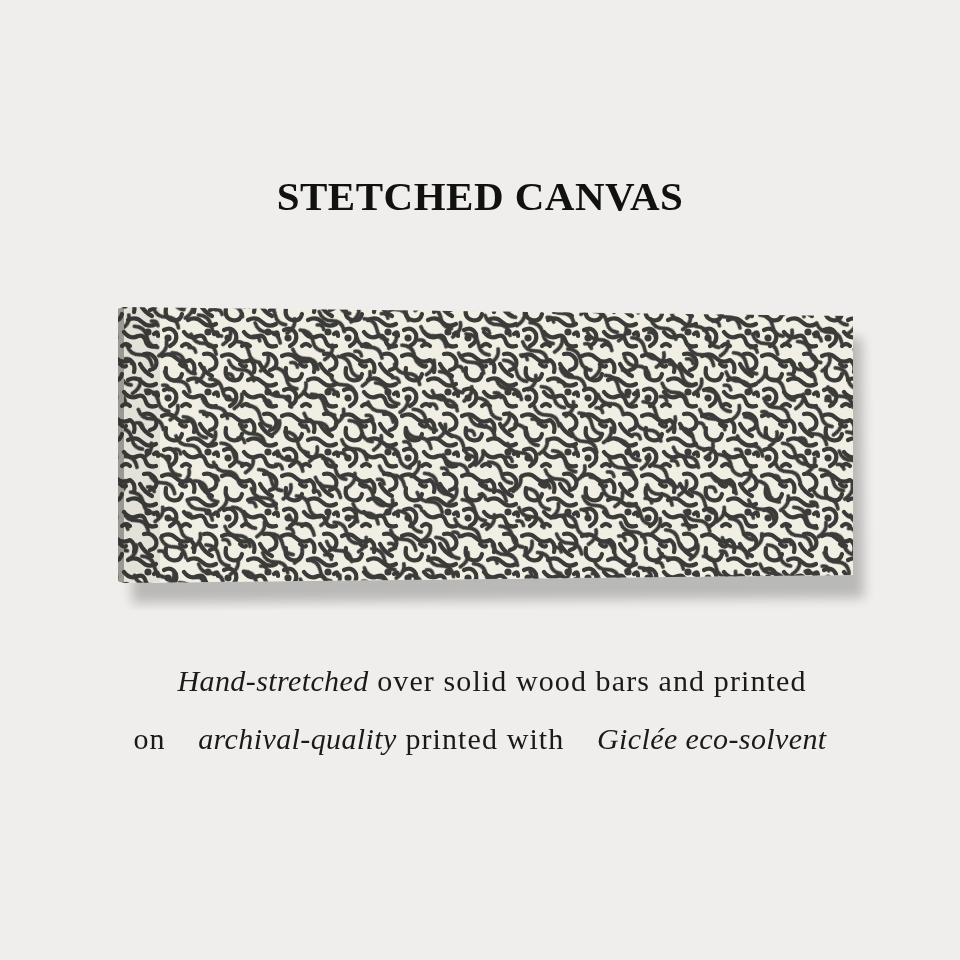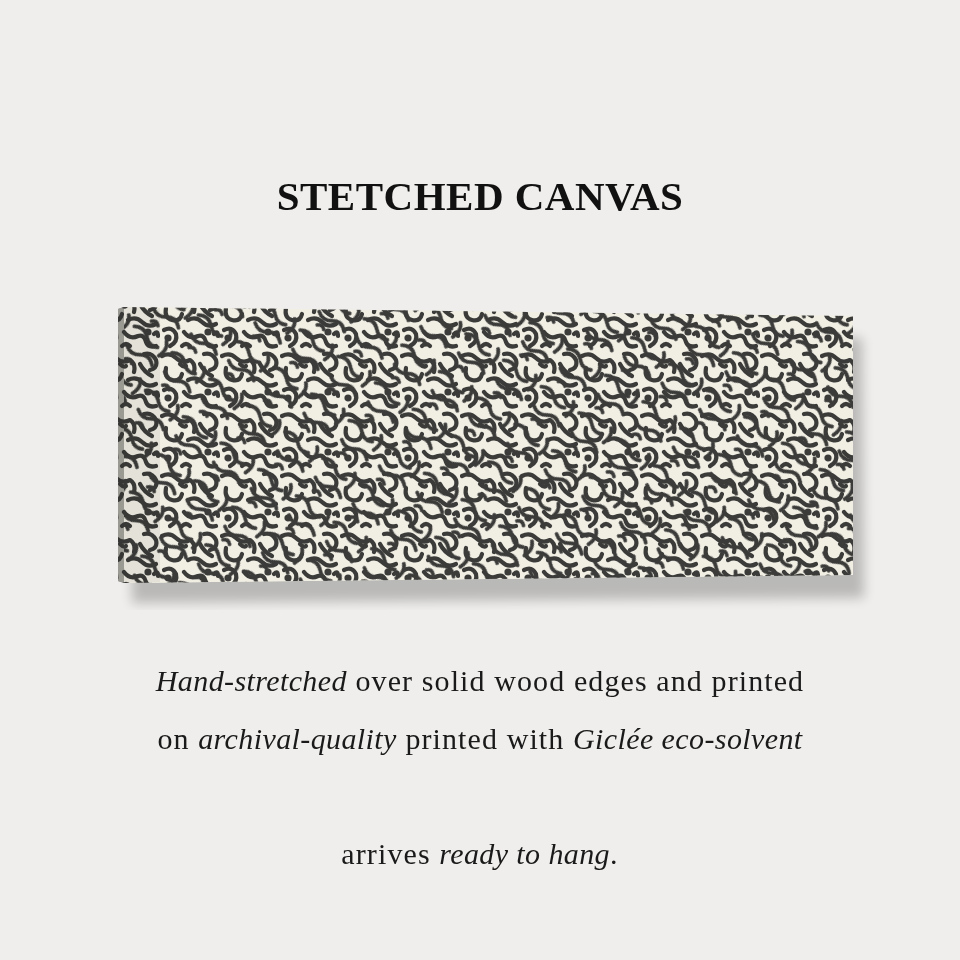--- a/index.html
+++ b/index.html
@@ -31,21 +31,21 @@
       position: absolute;
       left: 60px; top: 652px; width: 840px;
       text-align: center;
       font-family: "Liberation Serif", serif;
       font-size: 30px;
       line-height: 57.5px;
       color: #1a1a1a;
       letter-spacing: 1.1px;
       margin: 0;
     }
-    .desc em { font-style: italic; letter-spacing: 0.4px; }
+    .desc em { font-style: italic; letter-spacing: 0.4px; margin-left: 24px; }
   </style>
 </head>
 <body>
 
 <h1 class="title">STETCHED CANVAS</h1>
 
 <div class="canvas-wrap">
   <svg class="canvas-svg" width="780" height="320" viewBox="0 0 780 320">
     <defs>
       <filter id="shadow" x="-10%" y="-10%" width="120%" height="140%">
@@ -90,17 +90,16 @@
     <g clip-path="url(#face)">
       <rect x="0" y="0" width="780" height="320" fill="url(#maze)"></rect>
       <rect x="0" y="0" width="780" height="320" fill="url(#maze2)"></rect>
     </g>
 
     <polygon points="24,17 60,18 60,292 24,293" fill="#000" opacity="0.05"></polygon>
   </svg>
 </div>
 
 <p class="desc">
-  <span><em>Hand-stretched</em><span> over solid wood edges and printed</span></span><br>
+  <span><em>Hand-stretched</em><span> over solid wood bars and printed</span></span><br>
   <span><span>on </span><em>archival-quality</em><span> printed with </span><em>Giclée eco-solvent</em></span><br>
   <br>
-  <span><span>arrives </span><em>ready to hang</em><span>.</span></span>
 </p>
 
 </body></html>

